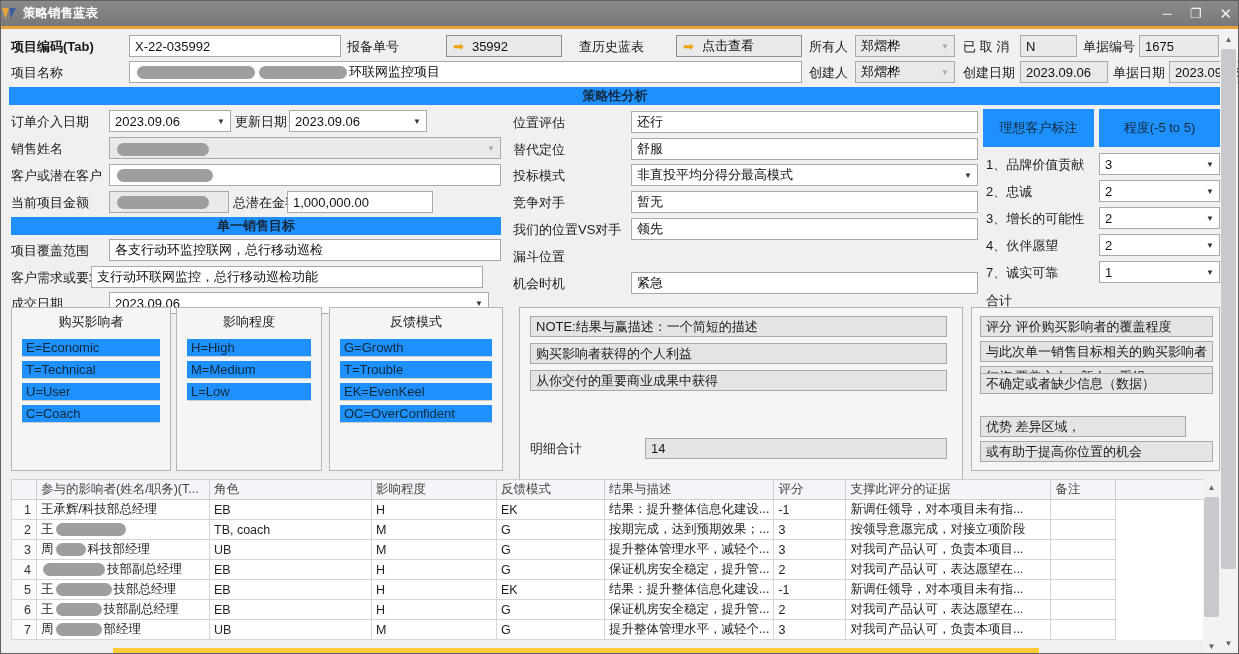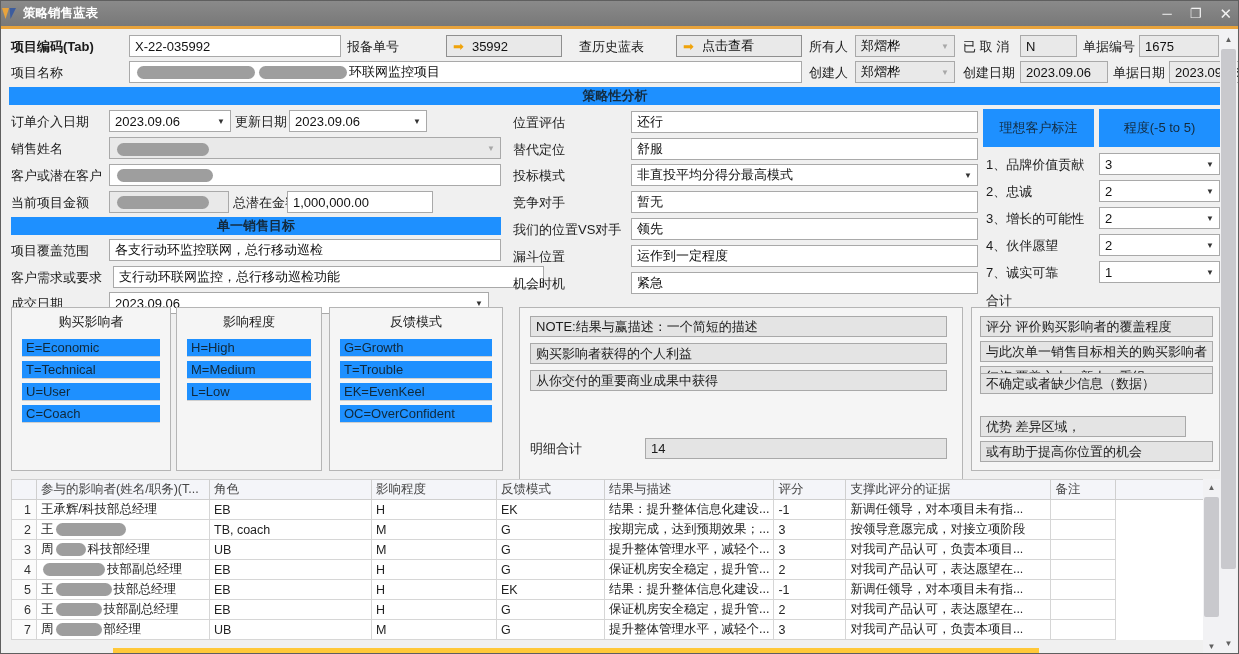--- a/index.html
+++ b/index.html
@@ -142,21 +142,21 @@
       </div>
 
     <div class="abs banner" style="left:4px;top:188px;width:490px;">单一销售目标</div>
 
     <div class="abs lbl" style="left:4px;top:211px;">项目覆盖范围</div>
     <div class="abs inp" style="left:102px;top:210px;width:392px;">
         <span>各支行动环监控联网，总行移动巡检</span>
       </div>
 
     <div class="abs lbl" style="left:4px;top:238px;">客户需求或要求</div>
-    <div class="abs inp" style="left:106px;top:237px;width:431px;">
+    <div class="abs inp" style="left:84px;top:237px;width:392px;">
         <span>支行动环联网监控，总行移动巡检功能</span>
       </div>
 
     <div class="abs lbl" style="left:4px;top:264px;">成交日期</div>
     <div class="abs inp dd" style="left:102px;top:263px;width:380px;">
         <span>2023.09.06</span>
         <span class="dda">▼</span>
       </div>
 
     <div class="abs lbl" style="left:506px;top:83px;">位置评估</div>
@@ -174,23 +174,20 @@
       </div>
     <div class="abs lbl" style="left:506px;top:163px;">竞争对手</div>
     <div class="abs inp" style="left:624px;top:162px;width:347px;">
         <span>暂无</span>
       </div>
     <div class="abs lbl" style="left:506px;top:190px;">我们的位置VS对手</div>
     <div class="abs inp" style="left:624px;top:189px;width:347px;">
         <span>领先</span>
       </div>
     <div class="abs lbl" style="left:506px;top:217px;">漏斗位置</div>
-    <div class="abs inp" style="left:624px;top:216px;width:347px;">
-        <span>运作到一定程度</span>
-      </div>
     <div class="abs lbl" style="left:506px;top:244px;">机会时机</div>
     <div class="abs inp" style="left:624px;top:243px;width:347px;">
         <span>紧急</span>
       </div>
 
     <div class="abs bluebtn" style="left:976px;top:80px;width:111px;height:38px;">理想客户标注</div>
     <div class="abs bluebtn" style="left:1092px;top:80px;width:121px;height:38px;">程度(-5 to 5)</div>
 
     <div class="abs lbl" style="left:979px;top:125px;">1、品牌价值贡献</div>
     <div class="abs inp dd" style="left:1092px;top:124px;width:121px;">

